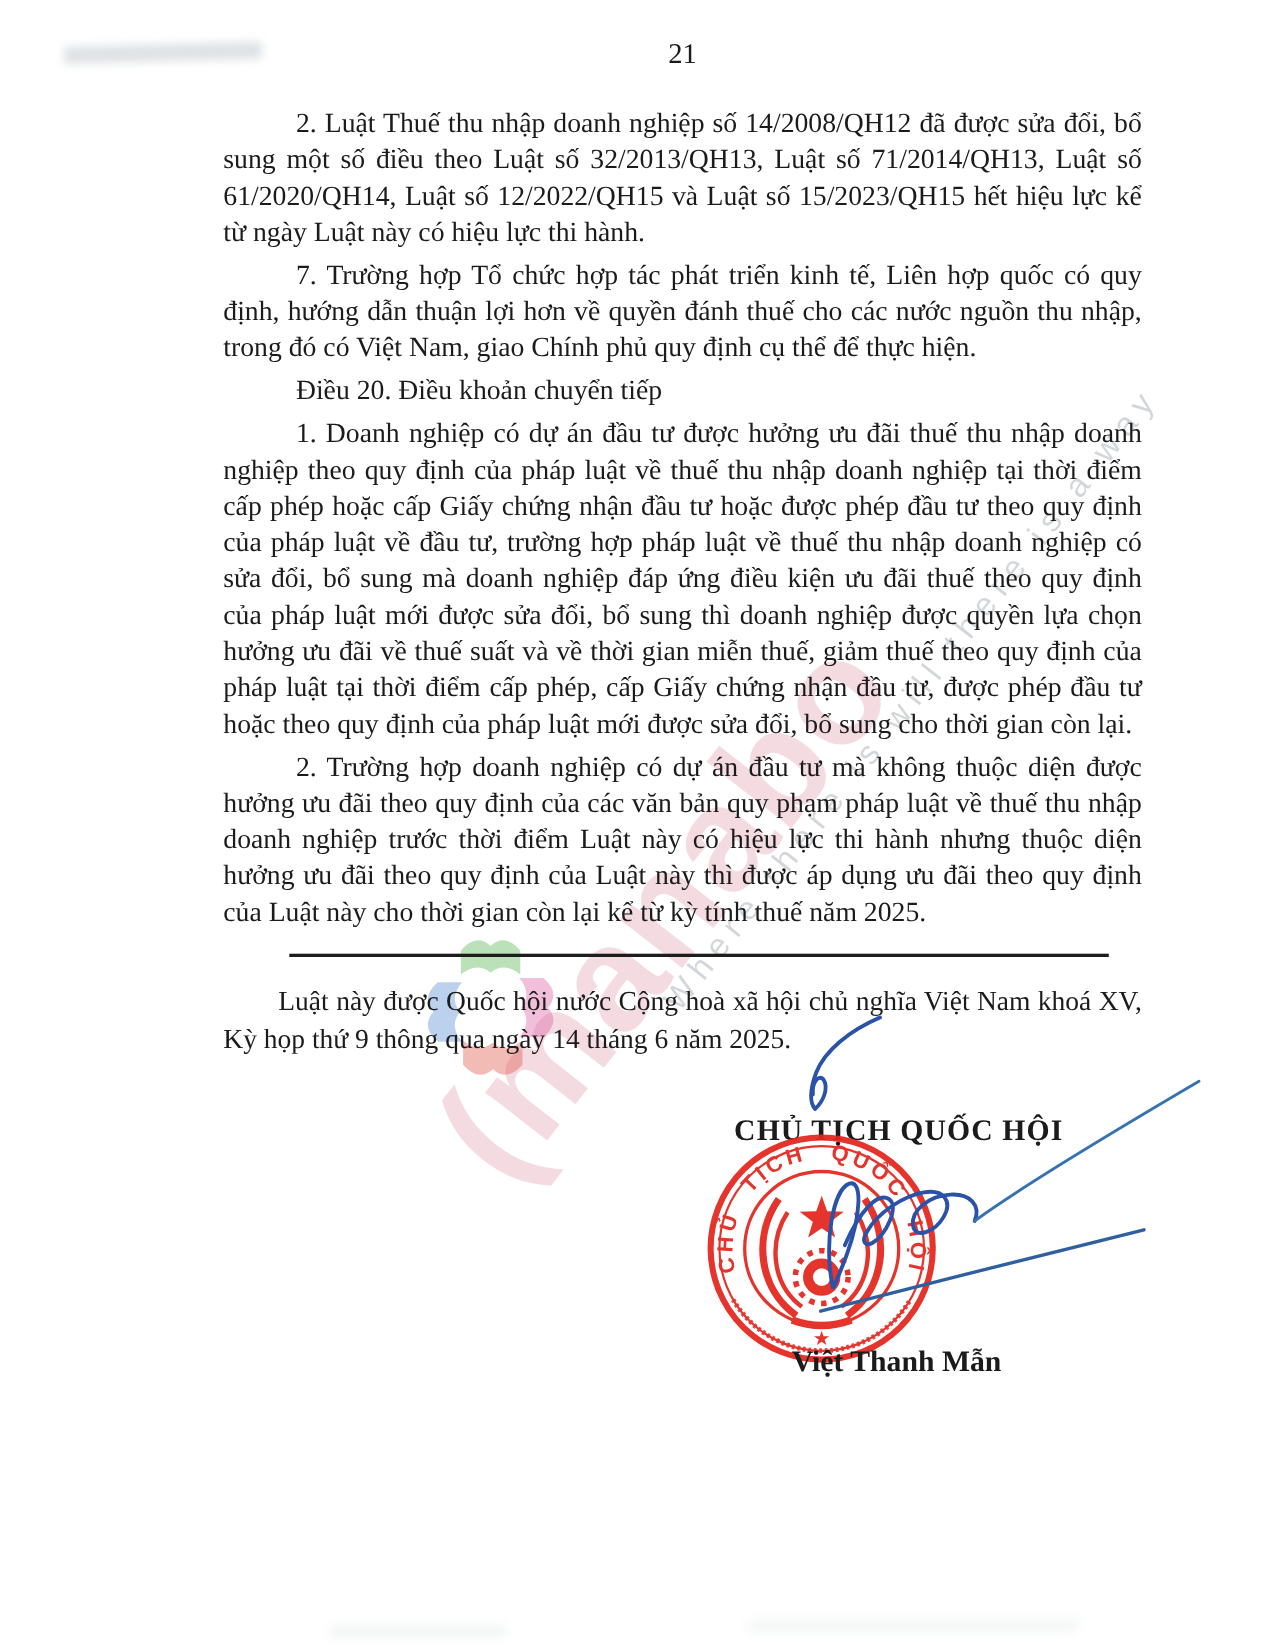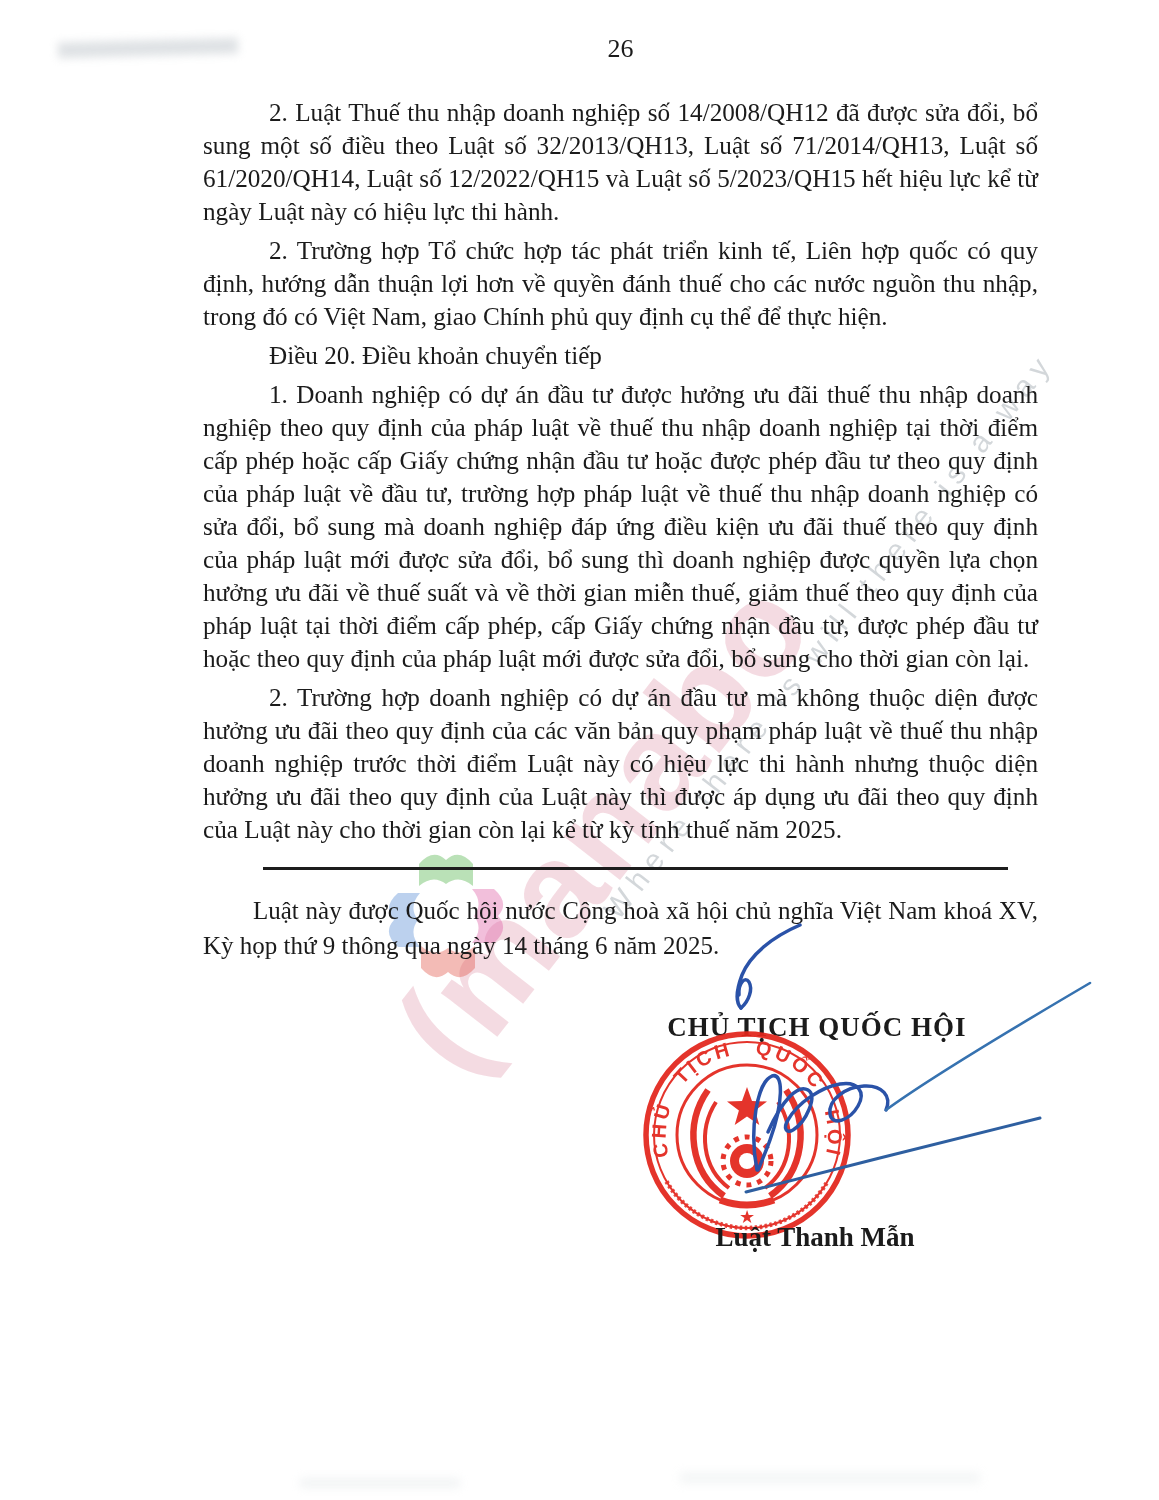--- a/index.html
+++ b/index.html
@@ -81,36 +81,36 @@
   <svg class="wm-logo" width="200" height="170" viewBox="0 0 200 170">
     <defs>
       <path id="bookShape" d="M-27,4 Q-13,-12 0,0 Q13,-12 27,4 L27,26 Q13,14 0,24 Q-13,14 -27,26 Z"></path>
     </defs>
     <use href="#bookShape" fill="#55b54e" transform="translate(78,22)"></use>
     <use href="#bookShape" fill="#5a8fd6" transform="translate(26,82) rotate(-90)"></use>
     <use href="#bookShape" fill="#e060a8" transform="translate(130,78) rotate(90)"></use>
     <use href="#bookShape" fill="#e2574b" transform="translate(80,134) rotate(180)"></use>
   </svg>
 
-  <div class="page-number">26</div>
+  <div class="page-number">21</div>
 
   <div class="content">
-    <p class="para">2. Luật Thuế thu nhập doanh nghiệp số 14/2008/QH12 đã được sửa đổi, bổ sung một số điều theo Luật số 32/2013/QH13, Luật số 71/2014/QH13, Luật số 61/2020/QH14, Luật số 12/2022/QH15 và Luật số 5/2023/QH15 hết hiệu lực kể từ ngày Luật này có hiệu lực thi hành.</p>
-    <p class="para">2. Trường hợp Tổ chức hợp tác phát triển kinh tế, Liên hợp quốc có quy định, hướng dẫn thuận lợi hơn về quyền đánh thuế cho các nước nguồn thu nhập, trong đó có Việt Nam, giao Chính phủ quy định cụ thể để thực hiện.</p>
+    <p class="para">2. Luật Thuế thu nhập doanh nghiệp số 14/2008/QH12 đã được sửa đổi, bổ sung một số điều theo Luật số 32/2013/QH13, Luật số 71/2014/QH13, Luật số 61/2020/QH14, Luật số 12/2022/QH15 và Luật số 15/2023/QH15 hết hiệu lực kể từ ngày Luật này có hiệu lực thi hành.</p>
+    <p class="para">7. Trường hợp Tổ chức hợp tác phát triển kinh tế, Liên hợp quốc có quy định, hướng dẫn thuận lợi hơn về quyền đánh thuế cho các nước nguồn thu nhập, trong đó có Việt Nam, giao Chính phủ quy định cụ thể để thực hiện.</p>
     <p class="heading">Điều 20. Điều khoản chuyển tiếp</p>
     <p class="para">1. Doanh nghiệp có dự án đầu tư được hưởng ưu đãi thuế thu nhập doanh nghiệp theo quy định của pháp luật về thuế thu nhập doanh nghiệp tại thời điểm cấp phép hoặc cấp Giấy chứng nhận đầu tư hoặc được phép đầu tư theo quy định của pháp luật về đầu tư, trường hợp pháp luật về thuế thu nhập doanh nghiệp có sửa đổi, bổ sung mà doanh nghiệp đáp ứng điều kiện ưu đãi thuế theo quy định của pháp luật mới được sửa đổi, bổ sung thì doanh nghiệp được quyền lựa chọn hưởng ưu đãi về thuế suất và về thời gian miễn thuế, giảm thuế theo quy định của pháp luật tại thời điểm cấp phép, cấp Giấy chứng nhận đầu tư, được phép đầu tư hoặc theo quy định của pháp luật mới được sửa đổi, bổ sung cho thời gian còn lại.</p>
     <p class="para">2. Trường hợp doanh nghiệp có dự án đầu tư mà không thuộc diện được hưởng ưu đãi theo quy định của các văn bản quy phạm pháp luật về thuế thu nhập doanh nghiệp trước thời điểm Luật này có hiệu lực thi hành nhưng thuộc diện hưởng ưu đãi theo quy định của Luật này thì được áp dụng ưu đãi theo quy định của Luật này cho thời gian còn lại kể từ kỳ tính thuế năm 2025.</p>
   </div>
 
   <div class="divider"></div>
 
   <p class="ratification">Luật này được Quốc hội nước Cộng hoà xã hội chủ nghĩa Việt Nam khoá XV, Kỳ họp thứ 9 thông qua  ngày 14 tháng 6 năm 2025.</p>
 
   <div class="sig-title">CHỦ TỊCH QUỐC HỘI</div>
-  <div class="signer">Luật Thanh Mẫn</div>
+  <div class="signer">Việt Thanh Mẫn</div>
 
   <svg class="seal-svg" width="230" height="230" viewBox="0 0 230 230">
     <g stroke="#e3251c" fill="none" stroke-width="5.5">
       <circle cx="115" cy="115" r="101"></circle>
       <circle cx="115" cy="115" r="93" stroke-width="2"></circle>
       <circle cx="115" cy="115" r="70" stroke-width="3"></circle>
     </g>
     <defs>
       <path id="ringTextPath" d="M 41.6 149.2 A 81 81 0 1 1 188.4 149.2" fill="none"></path>
     </defs>

